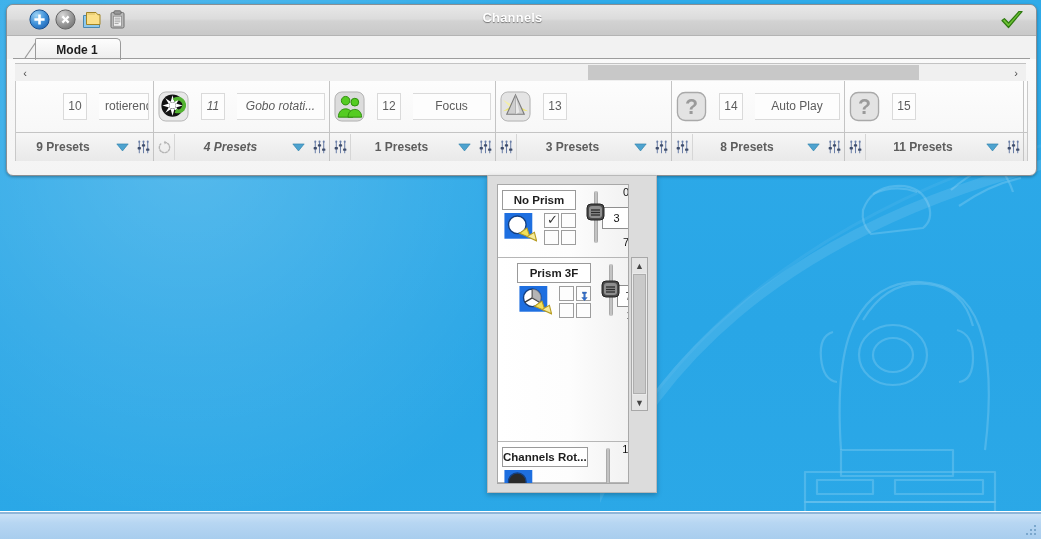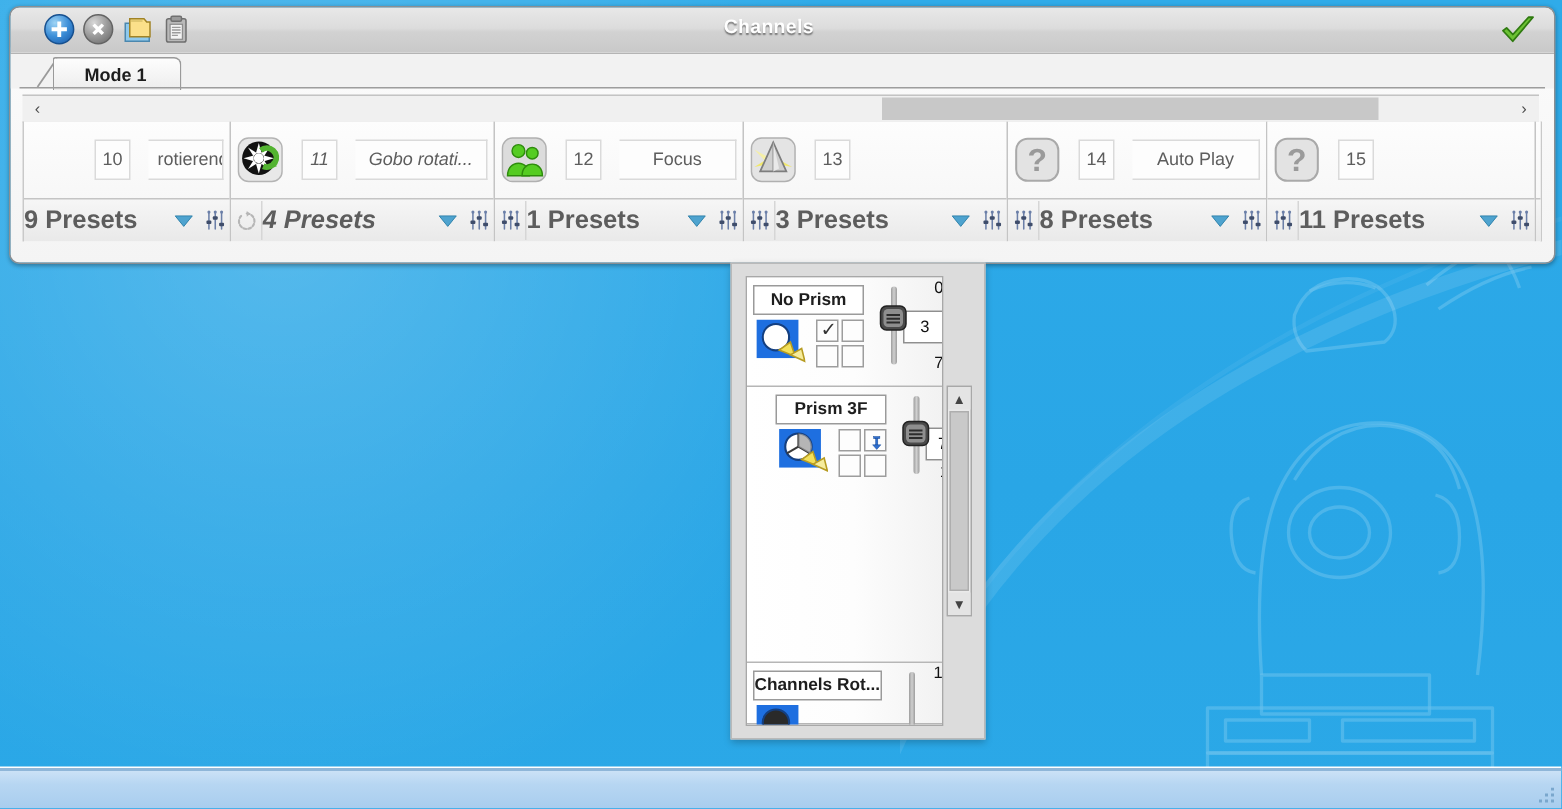--- a/index.html
+++ b/index.html
@@ -91,21 +91,21 @@
     border:1px solid #dadada;border-left:none;background:#fdfdfd;
     padding:0 6px;white-space:nowrap;overflow:hidden;flex:1 1 auto;
   }
   .chan-bottom{
     height:28px;border-top:1px solid #c4c4c4;
     background:linear-gradient(180deg,#f6f6f6 0%,#e9e9e9 100%);
     display:flex;align-items:center;
   }
   .pre-leftic{width:20px;height:26px;display:flex;align-items:center;justify-content:center;
               border-right:1px solid #d6d6d6;flex:0 0 auto;}
-  .pre-label{flex:1 1 auto;font-size:17px;color:#5d5d5d;
+  .pre-label{flex:1 1 auto;text-align:center;font-size:12px;color:#5d5d5d;
              font-weight:bold;white-space:nowrap;overflow:hidden;}
   .pre-caret{width:24px;height:26px;display:flex;align-items:center;justify-content:center;flex:0 0 auto;}
   .pre-rightic{width:19px;height:26px;display:flex;align-items:center;justify-content:center;flex:0 0 auto;}
 
   
   #popup{
     position:absolute;left:487px;top:175px;width:170px;height:318px;
     background:#dcdcdc;border:1px solid #b9b9b9;
     box-shadow:0 2px 5px rgba(0,0,0,.25);
     padding:9px 8px 9px 9px;box-sizing:border-box;

